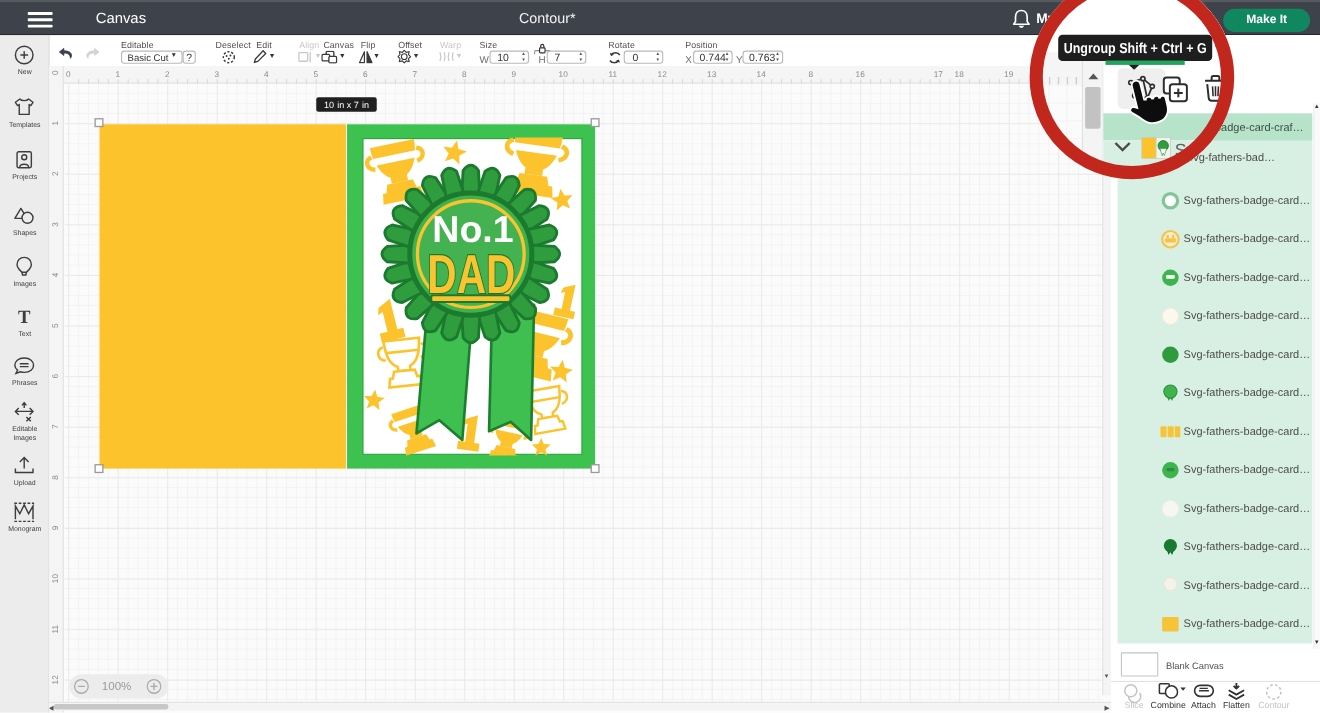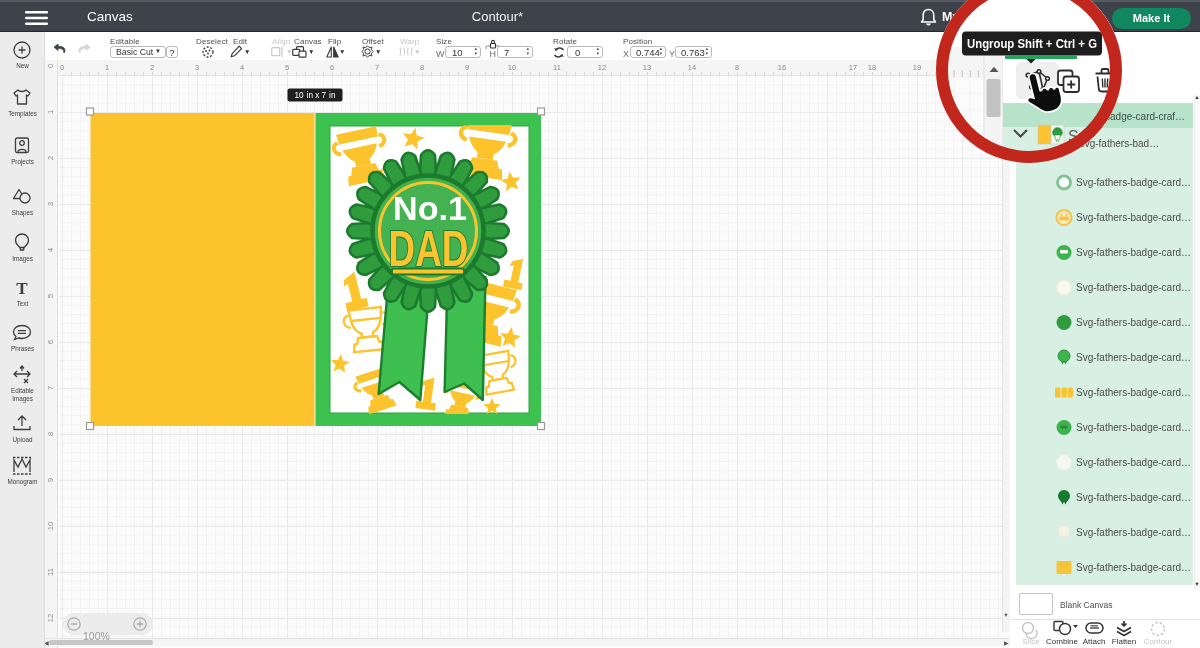--- a/index.html
+++ b/index.html
@@ -322,21 +322,21 @@
     <div class="abs" style="left:957px;top:552px;font-size:5.5px;color:#555;width:8px;text-align:center;">▼</div>
     <div class="abs" style="left:0;top:578px;width:967px;height:8px;background:#f4f4f4;border-top:1px solid #e3e3e3;"></div>
     <div class="abs" style="left:4px;top:579.5px;width:104px;height:5.5px;background:#c7c7c7;border-radius:2px;"></div>
     <div class="abs" style="left:-1px;top:578.5px;font-size:6px;color:#555;">◀</div>
     <div class="abs" style="left:959px;top:578.5px;font-size:6px;color:#555;">▶</div>
     <div class="abs" style="left:18px;top:553px;width:90px;height:22px;background:#ececec;border-radius:11px;">
  <svg class="abs" style="left:4px;top:4px" width="14" height="14" viewBox="0 0 14 14">
         <circle cx="7" cy="7" r="6.2" fill="none" stroke="#ababab" stroke-width="1.2"></circle>
         <path d="M 3.8,7 L 10.2,7" stroke="#ababab" stroke-width="1.3"></path>
       </svg>
- <div class="abs" style="left:20px;top:5px;width:46px;text-align:left;font-size:10.5px;color:#9a9a9a;margin-top:12px;">100%</div>
+ <div class="abs" style="left:20px;top:5px;width:46px;text-align:center;font-size:10.5px;color:#9a9a9a;">100%</div>
  <svg class="abs" style="left:70px;top:4px" width="14" height="14" viewBox="0 0 14 14">
         <circle cx="7" cy="7" r="6.2" fill="none" stroke="#ababab" stroke-width="1.2"></circle>
         <path d="M 3.8,7 L 10.2,7 M 7,3.8 L 7,10.2" stroke="#ababab" stroke-width="1.3"></path>
       </svg>
 </div>
   </div>
 <svg class="abs" style="left:0;top:0;z-index:3;" width="1200" height="648" viewBox="0 0 1200 648">
     <defs>
       <g id="tros">
  <path d="M 8,6 C 0,8 0.5,18.5 9.5,20.5 L 10.5,16.8 C 5,16 4.5,10 9.5,9.5 Z" fill="#FCC32D"></path>

